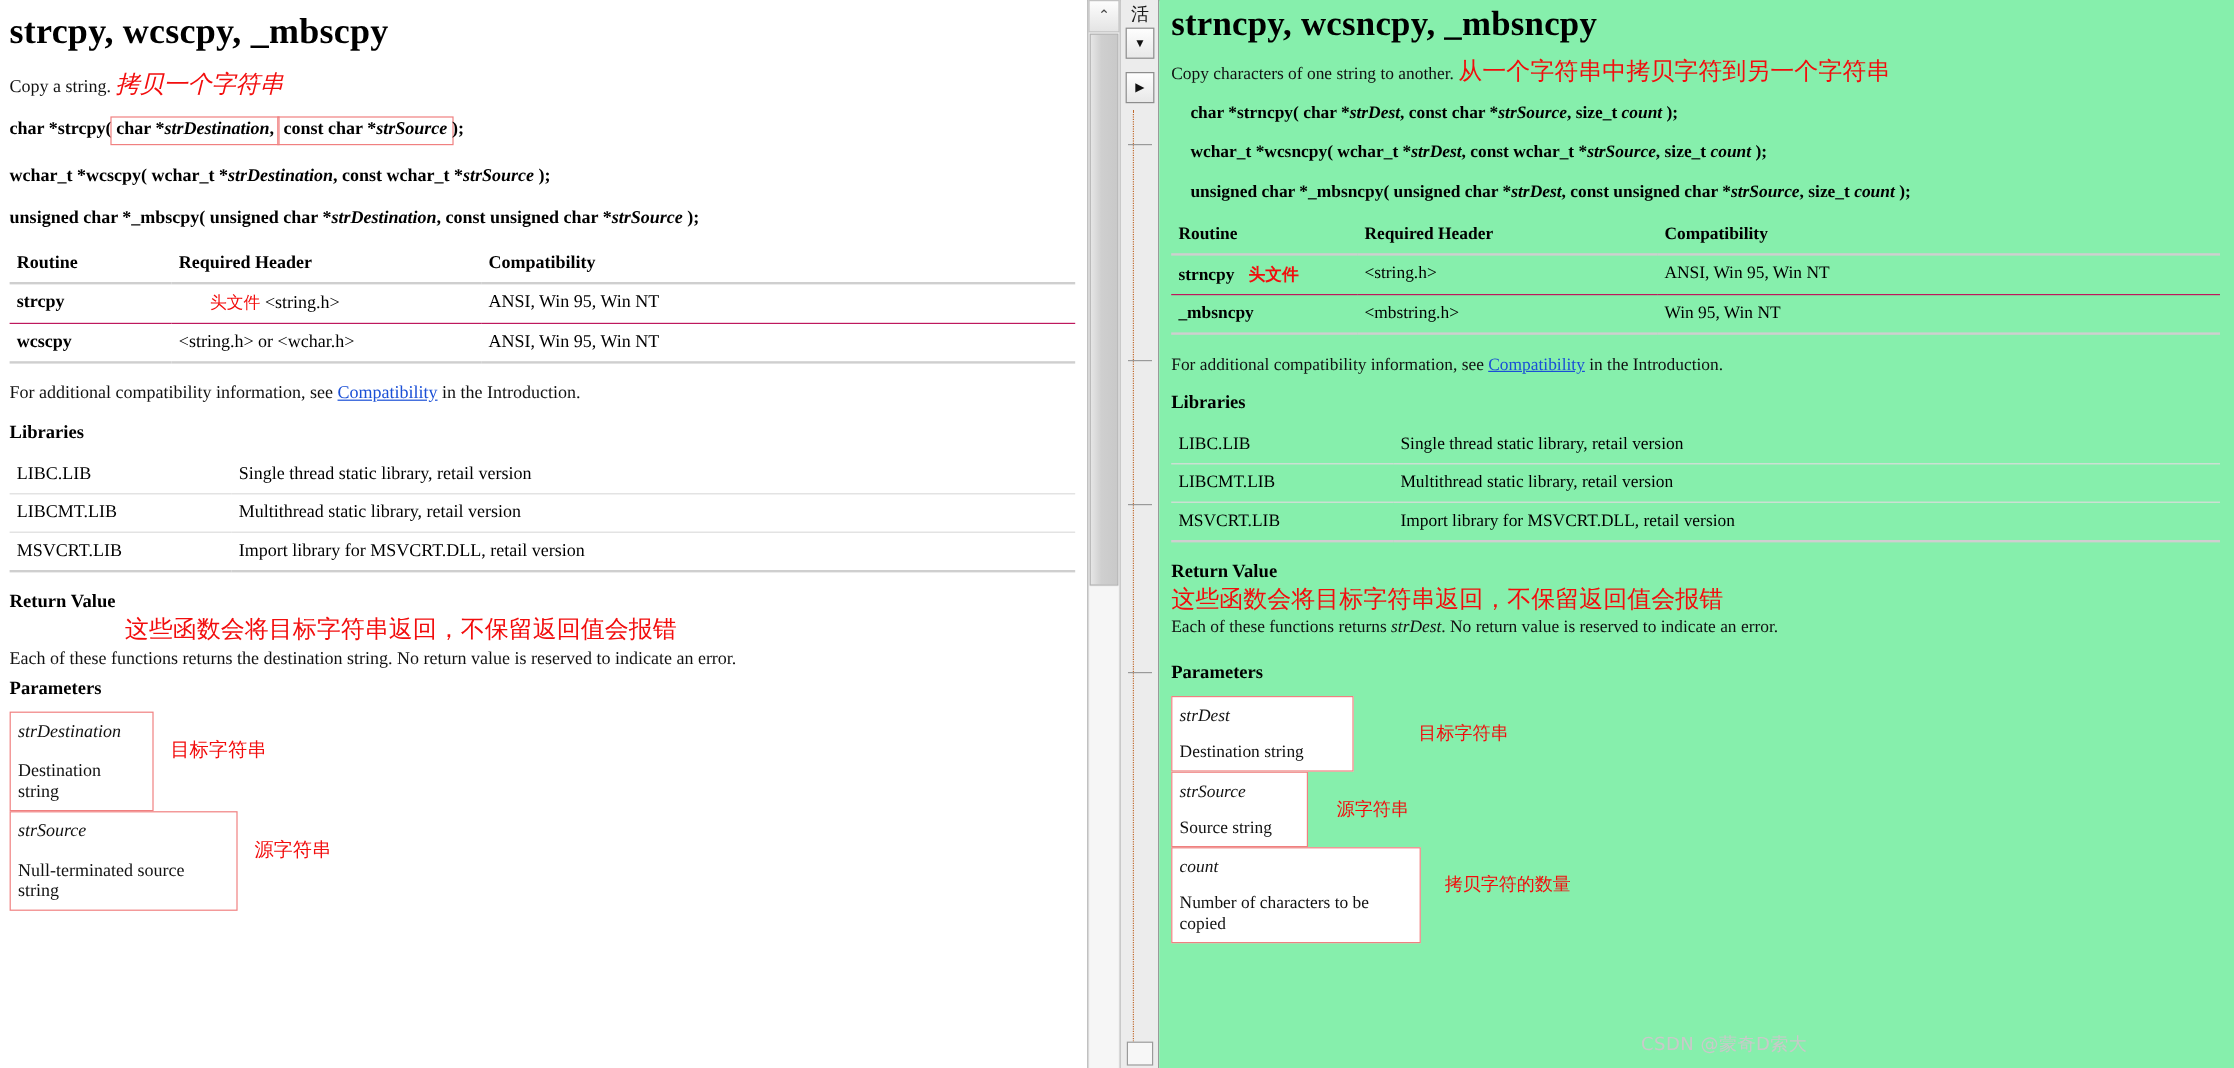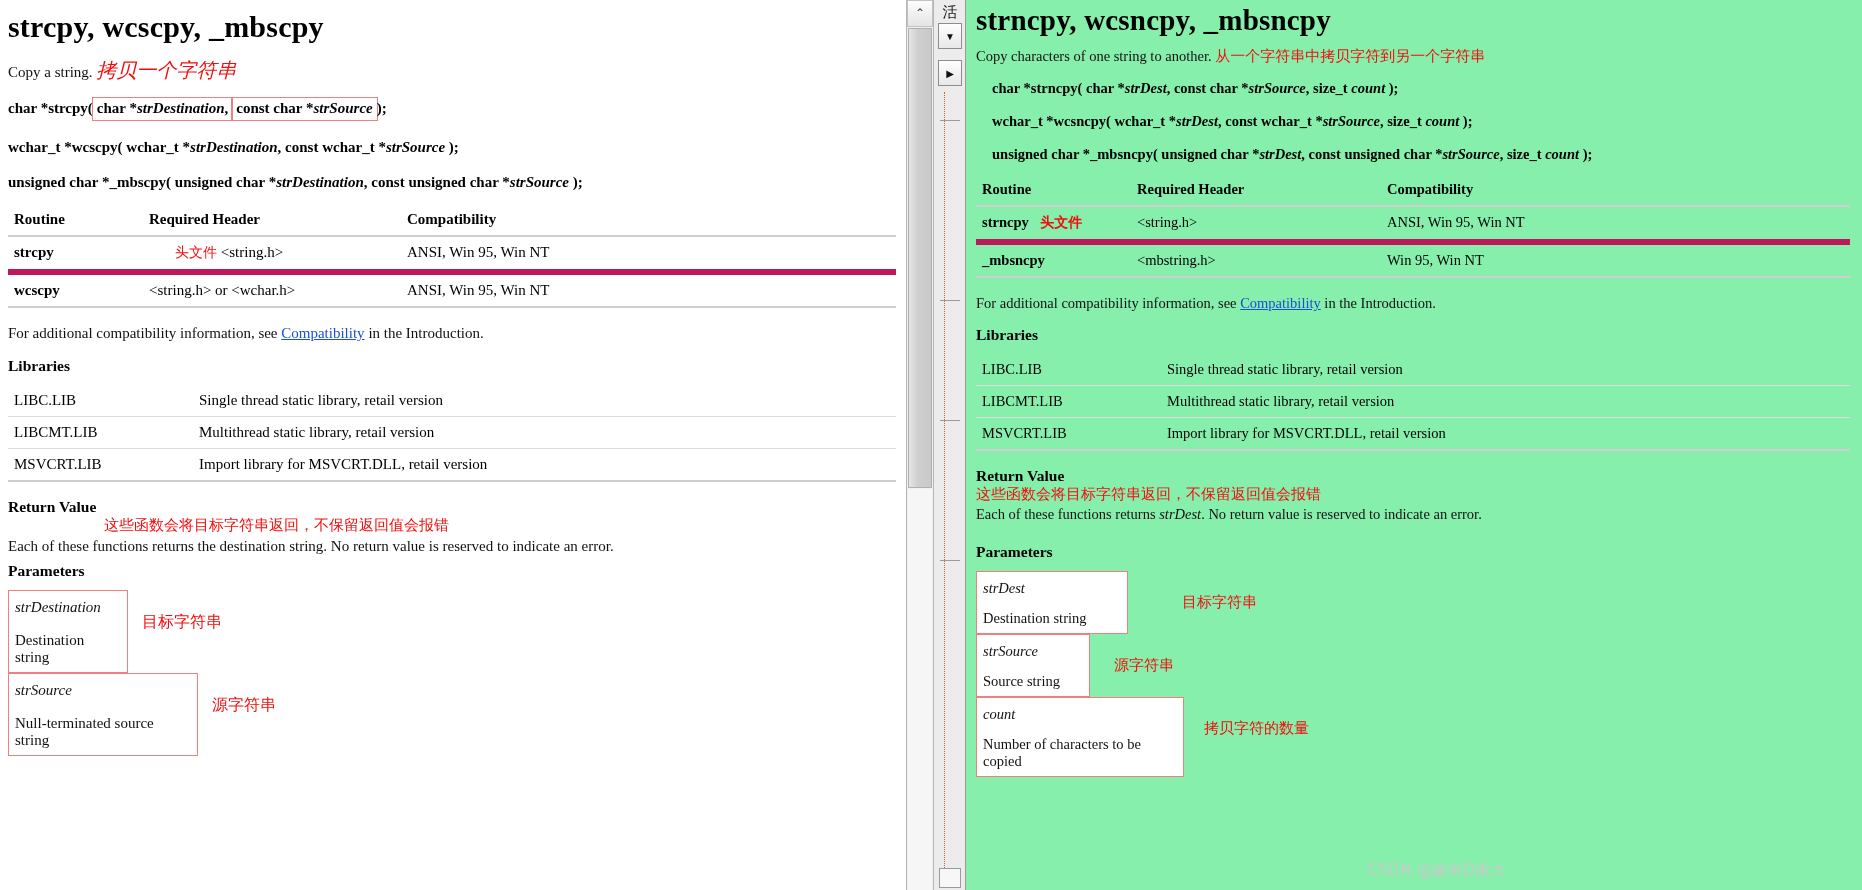--- a/index.html
+++ b/index.html
@@ -129,21 +129,21 @@
     font-size: 15px;
     font-weight: bold;
     color: #000;
     white-space: nowrap;
   }
   .proto .it { font-style: italic; font-weight: bold; }
   .proto.rt { font-size: 14.5px; margin: 0 0 16px 16px; }
 
   .cn { color: #f20d0d; font-family: "DejaVu Sans", sans-serif; font-weight: normal; }
   .cn.big { font-size: 20px; font-style: italic; }
-  .cn.md  { font-size: 15px; }
+  .cn.md  { font-size: 20px; }
 
   h2.sect {
     margin: 6px 0 10px 0;
     font-size: 15.5px;
     font-weight: bold;
     color: #000;
   }
   h2.sect.tight { margin-bottom: 0; }
 
   a.link { color: #1a4fd6; text-decoration: underline; }
@@ -158,21 +158,21 @@
   table.doc.rt { font-size: 14.5px; }
   table.doc th {
     text-align: left;
     font-weight: bold;
     padding: 2px 6px 7px 6px;
     border-bottom: 2px solid #cfcfcf;
     white-space: nowrap;
   }
   table.doc td {
     padding: 7px 6px 7px 6px;
-    border-bottom: 6px solid #be185d;
+    border-bottom: 1px solid #be185d;
     vertical-align: top;
   }
   table.doc tr:last-child td { border-bottom: 2px solid #cfcfcf; }
   td.rname { font-weight: bold; white-space: nowrap; }
   .hdr-note { color: #f20d0d; font-family: "DejaVu Sans", sans-serif; font-size: 14px; padding-left: 26px; }
 
   table.libs { border-collapse: collapse; width: 100%; font-size: 15px; margin: 6px 0 16px 0; }
   table.libs.rt { font-size: 14.5px; }
   table.libs td { padding: 7px 6px; border-bottom: 1px solid #dcdcdc; }
   table.libs tr:first-child td { border-bottom: 1px solid #dcdcdc; }

